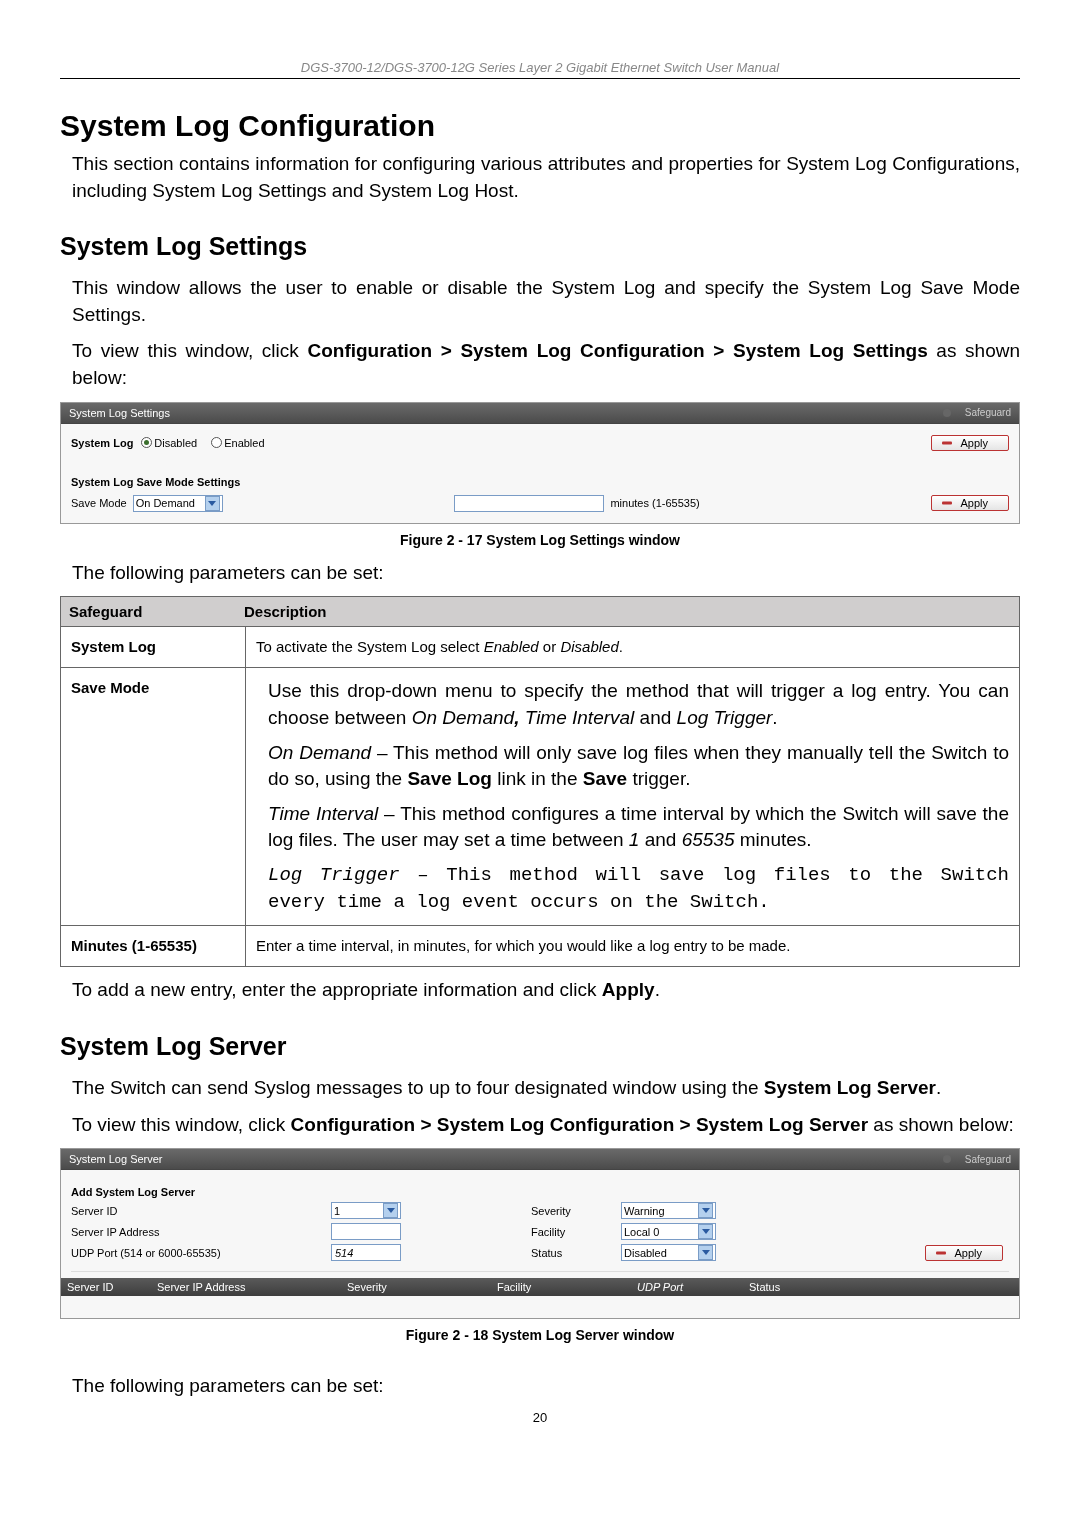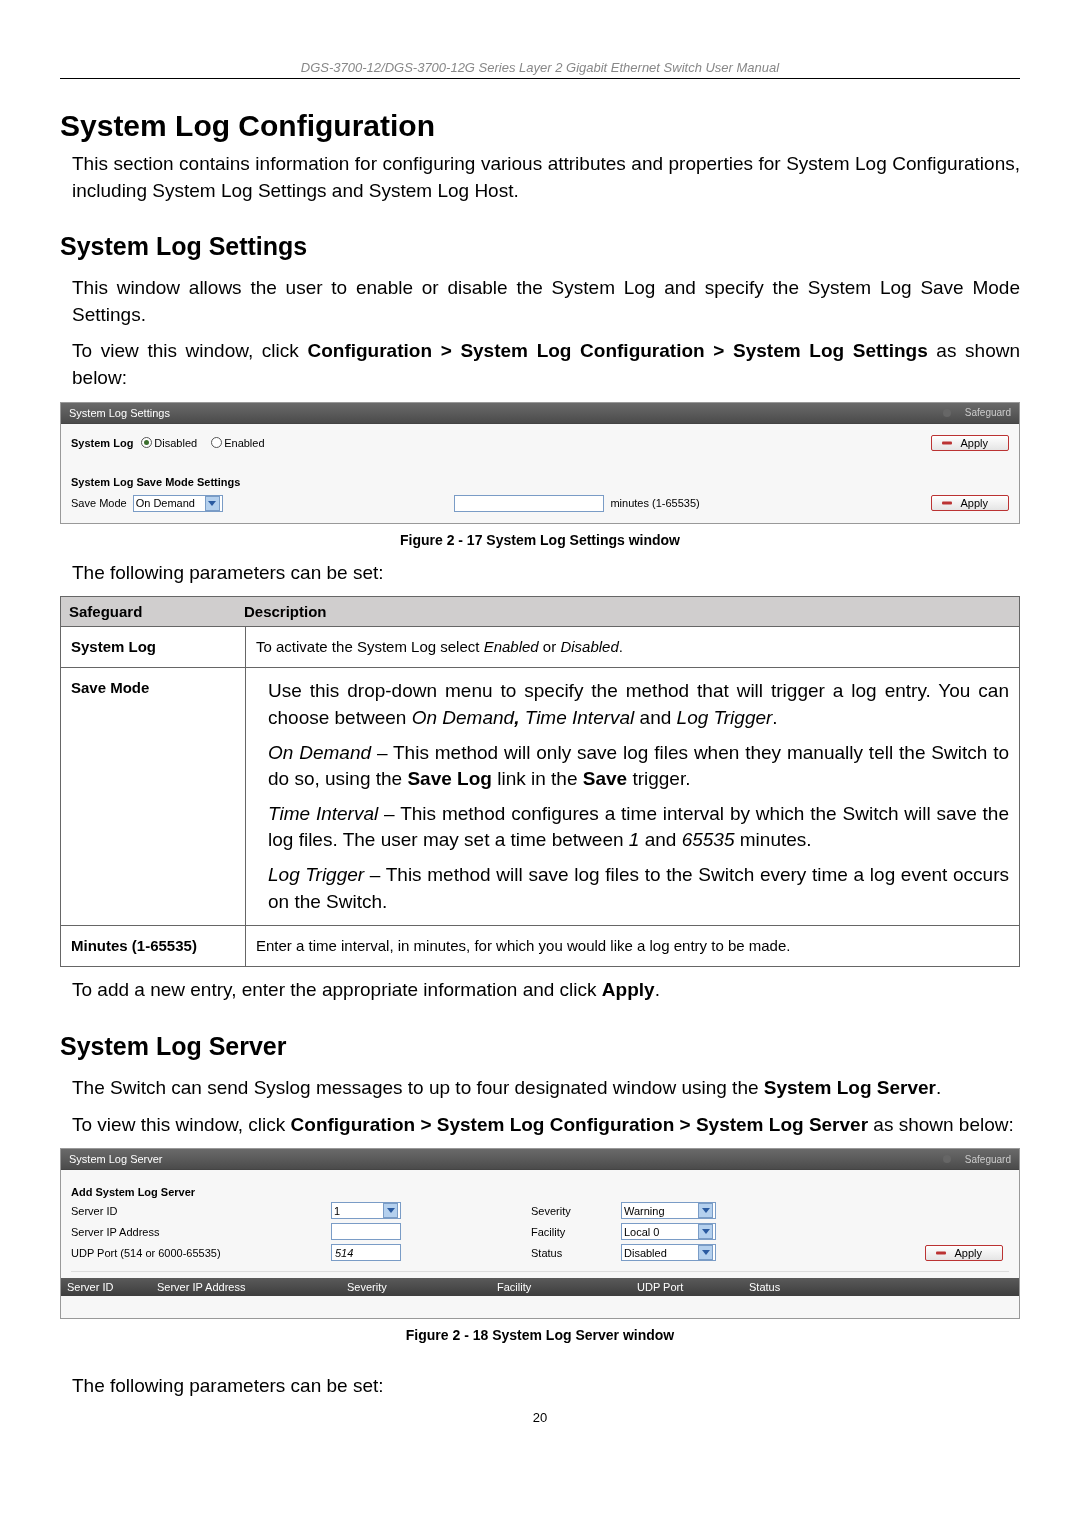--- a/index.html
+++ b/index.html
@@ -126,21 +126,21 @@
     .divider-light{border-top:1px solid #ddd;margin:10px 0 6px 0;}
     .section-label{font-weight:bold;font-size:11px;margin:8px 0 4px 0;}
     .list-header{
       background:linear-gradient(#5a5a5a,#3d3d3d);color:#fff;
       display:flex;padding:3px 6px;font-size:11px;gap:0;
     }
     .lh-col1{width:90px;}
     .lh-col2{width:190px;}
     .lh-col3{width:150px;}
     .lh-col4{width:140px;}
-    .lh-col5{width:112px;}
+    .lh-col5{width:112px;font-style:italic;}
     .lh-col6{flex:1;}
     .param-table{
       width:100%;border-collapse:collapse;margin-bottom:10px;
     }
     .param-head{
       background:#d0cece;padding:6px 8px;font-size:15px;
       border:1px solid #666;
     }
     .param-head .ph-param{display:inline-block;width:175px;font-weight:bold;}
     .param-head .ph-desc{font-weight:bold;}
@@ -229,21 +229,21 @@
     <td>
       <span>To activate the System Log select </span><span class="italic">Enabled</span><span> or </span><span class="italic">Disabled</span><span>.</span>
     </td>
   </tr>
   <tr class="param-row">
     <td>Save Mode</td>
     <td>
       <p style="margin-bottom:8px;"><span>Use this drop-down menu to specify the method that will trigger a log entry. You can choose between </span><span class="italic">On Demand</span><span class="italic bold">, </span><span class="italic">Time Interval</span><span> and </span><span class="italic">Log Trigger</span><span>.</span></p>
       <p style="margin-bottom:8px;"><span class="italic">On Demand</span><span> – This method will only save log files when they manually tell the Switch to do so, using the </span><span class="bold">Save Log</span><span> link in the </span><span class="bold">Save</span><span> trigger.</span></p>
       <p style="margin-bottom:8px;"><span class="italic">Time Interval</span><span> – This method configures a time interval by which the Switch will save the log files. The user may set a time between </span><span class="italic">1</span><span> and </span><span class="italic">65535</span><span> minutes.</span></p>
-      <p style="margin-bottom:0;"><span class="italic">Log Trigger</span><span> – This method will save log files to the Switch every time a log event occurs on the Switch.</span></p>
+      <p style="margin-bottom:0;font-family:Liberation Mono, monospace;"><span class="italic">Log Trigger</span><span> – This method will save log files to the Switch every time a log event occurs on the Switch.</span></p>
     </td>
   </tr>
   <tr class="param-row">
     <td>Minutes (1-65535)</td>
     <td>Enter a time interval, in minutes, for which you would like a log entry to be made.</td>
   </tr>
 </tbody>
   </table>
 
 <p>

